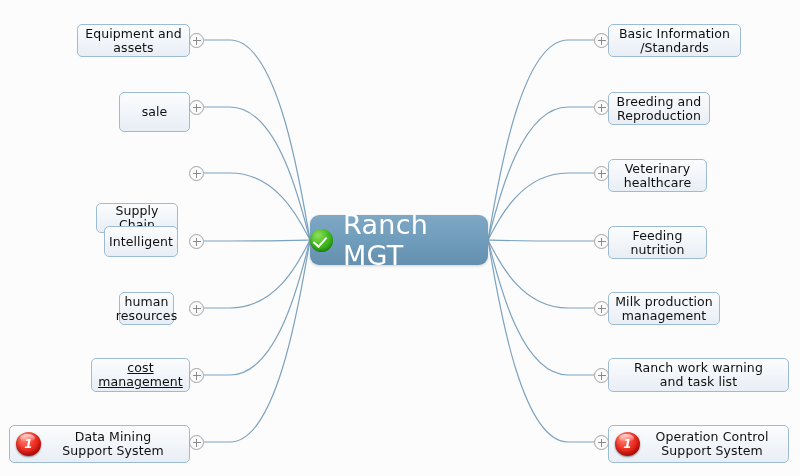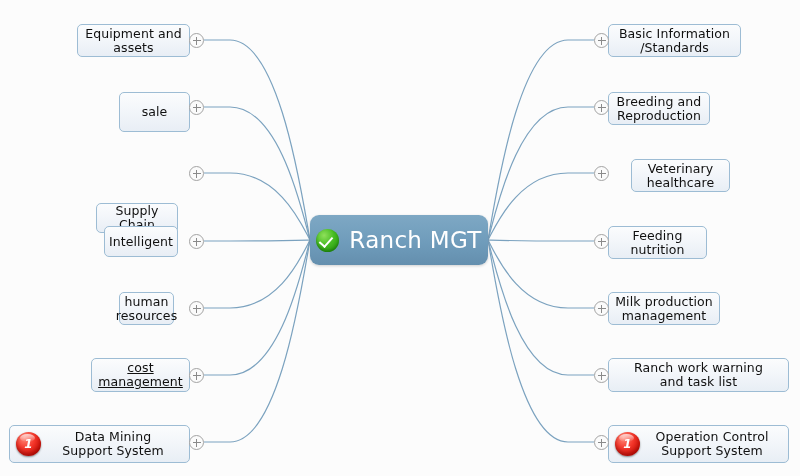--- a/index.html
+++ b/index.html
@@ -108,21 +108,21 @@
   #center-node {
     position: absolute;
     box-sizing: border-box;
     background: linear-gradient(to bottom, #7ea8c4 0%, #6f9cbb 55%, #648fae 100%);
     border-radius: 9px;
     display: flex;
     align-items: center;
     justify-content: center;
     gap: 10px;
     color: #ffffff;
-    font-size: 23px;
+    font-size: 27px;
     letter-spacing: 0.3px;
     box-shadow: 0 1px 3px rgba(0,0,0,0.18);
     z-index: 5;
   }
   .check-icon {
     width: 23px;
     height: 23px;
     border-radius: 50%;
     background: radial-gradient(circle at 35% 28%, #8fe05a 0%, #45bb22 45%, #1f8d09 100%);
     box-shadow: inset 0 -2px 3px rgba(0,70,0,0.4);
@@ -207,21 +207,21 @@
       <div class="node" style="left: 608px; top: 24px; width: 133px; height: 33px;">
         <span class="label">Basic Information
 /Standards</span>
       </div>
       <div class="expander" style="left: 594px; top: 33px;"></div>
       <div class="node" style="left: 608px; top: 92px; width: 102px; height: 33px;">
         <span class="label">Breeding and
 Reproduction</span>
       </div>
       <div class="expander" style="left: 594px; top: 100px;"></div>
-      <div class="node" style="left: 608px; top: 159px; width: 99px; height: 33px; margin-left: 23px;">
+      <div class="node" style="left: 608px; top: 159px; width: 99px; height: 33px;">
         <span class="label">Veterinary
 healthcare</span>
       </div>
       <div class="expander" style="left: 594px; top: 166px;"></div>
       <div class="node" style="left: 608px; top: 226px; width: 99px; height: 33px;">
         <span class="label">Feeding
 nutrition</span>
       </div>
       <div class="expander" style="left: 594px; top: 234px;"></div>
       <div class="node" style="left: 608px; top: 292px; width: 112px; height: 33px;">

